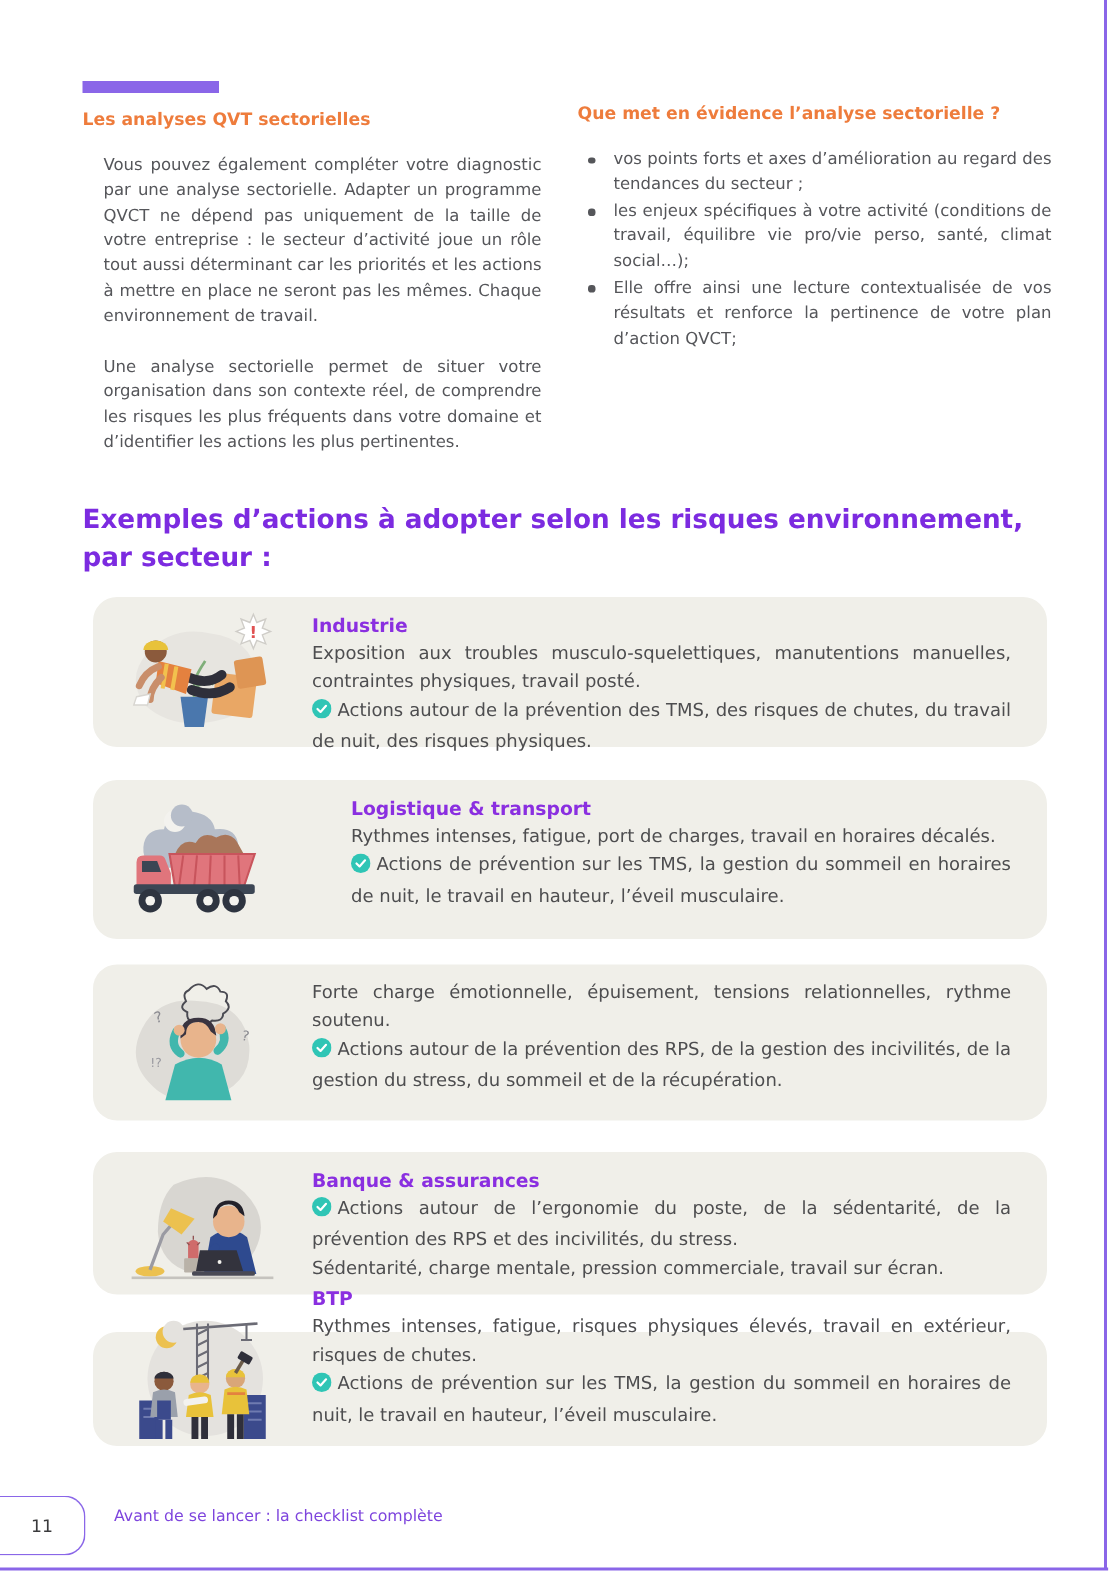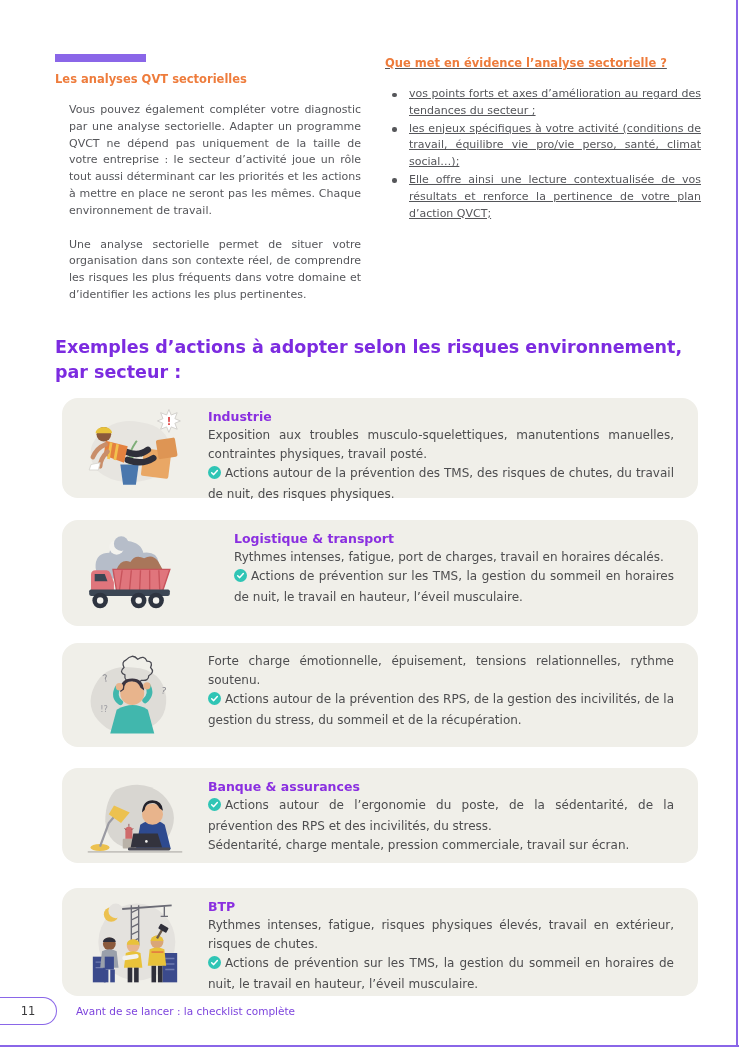--- a/index.html
+++ b/index.html
@@ -5,45 +5,45 @@
   html,body{margin:0;padding:0;background:#ffffff;}
   .page{
     position:relative;width:739px;height:1048px;background:#ffffff;overflow:hidden;
     font-family:"DejaVu Sans","Liberation Sans",sans-serif;color:#55565a;
   }
   .edge-right{position:absolute;top:0;right:1px;width:2px;height:1046px;background:#8a66e8;}
   .edge-bottom{position:absolute;left:0;bottom:1px;width:100%;height:2px;background:#8a66e8;}
   .accent-bar{position:absolute;left:55px;top:54px;width:91px;height:8px;background:#8a66e8;}
 
   .col-left{position:absolute;left:55px;top:72px;width:306px;}
-  .col-right{position:absolute;left:385px;top:56px;width:316px;text-decoration:underline;}
+  .col-right{position:absolute;left:385px;top:68px;width:316px;}
   .col-title{color:#ee7c3c;font-weight:bold;font-size:11.5px;margin:0 0 15px 0;line-height:15px;}
   .body-p{font-size:11px;line-height:16.8px;text-align:justify;margin:0 0 17px 14px;color:#55565a;}
   .bullets{margin:0;padding:0 0 0 24px;list-style:none;}
   .bullets li{position:relative;font-size:11px;line-height:16.8px;text-align:justify;color:#55565a;margin:0 0 1px 0;}
   .bullets li::before{content:"";position:absolute;left:-17px;top:6.5px;width:4.5px;height:4.5px;border-radius:50%;background:#55565a;}
 
   .section-heading{position:absolute;left:55px;top:335px;width:650px;font-size:17.5px;font-weight:bold;color:#7c2be0;line-height:24.5px;}
 
   .card{position:absolute;left:62px;width:636px;background:#f0efe9;border-radius:16px;display:flex;align-items:stretch;}
   .card-illu{width:146px;flex:none;display:flex;align-items:center;justify-content:center;}
   .card-illu svg{display:block;}
   .card-body{flex:1;padding:9px 24px 11px 0;}
   .card-title{font-size:12.5px;font-weight:bold;color:#8a2fe0;line-height:19px;margin:0;}
   .card-text{font-size:12px;line-height:19px;color:#4d4d4f;text-align:justify;margin:0;}
   .check{display:inline-block;vertical-align:-2px;margin-right:4px;}
 
   .card-1{top:398px;height:100px;}
   .card-2{top:520px;height:106px;gap:26px;}
   .card-3{top:643px;height:104px;}
   .card-4{top:768px;height:95px;}
-  .card-5{top:888px;height:108px;}
+  .card-5{top:888px;height:76px;align-items:flex-end;}
 
   .page-pill{
-    position:absolute;left:0;top:997px;width:57px;height:28px;background:#fff;
+    position:absolute;left:0;top:997px;width:57px;height:40px;background:#fff;
     border:1.5px solid #8a66e8;border-left:none;border-radius:0 14px 14px 0;
     display:flex;align-items:center;justify-content:center;
     font-size:11.5px;color:#3a3a3c;box-sizing:border-box;
   }
   .footer-label{position:absolute;left:76px;top:1004px;font-size:10.5px;color:#7d44dd;line-height:14px;}
 </style>
 </head>
 <body>
 
 <div class="page">

